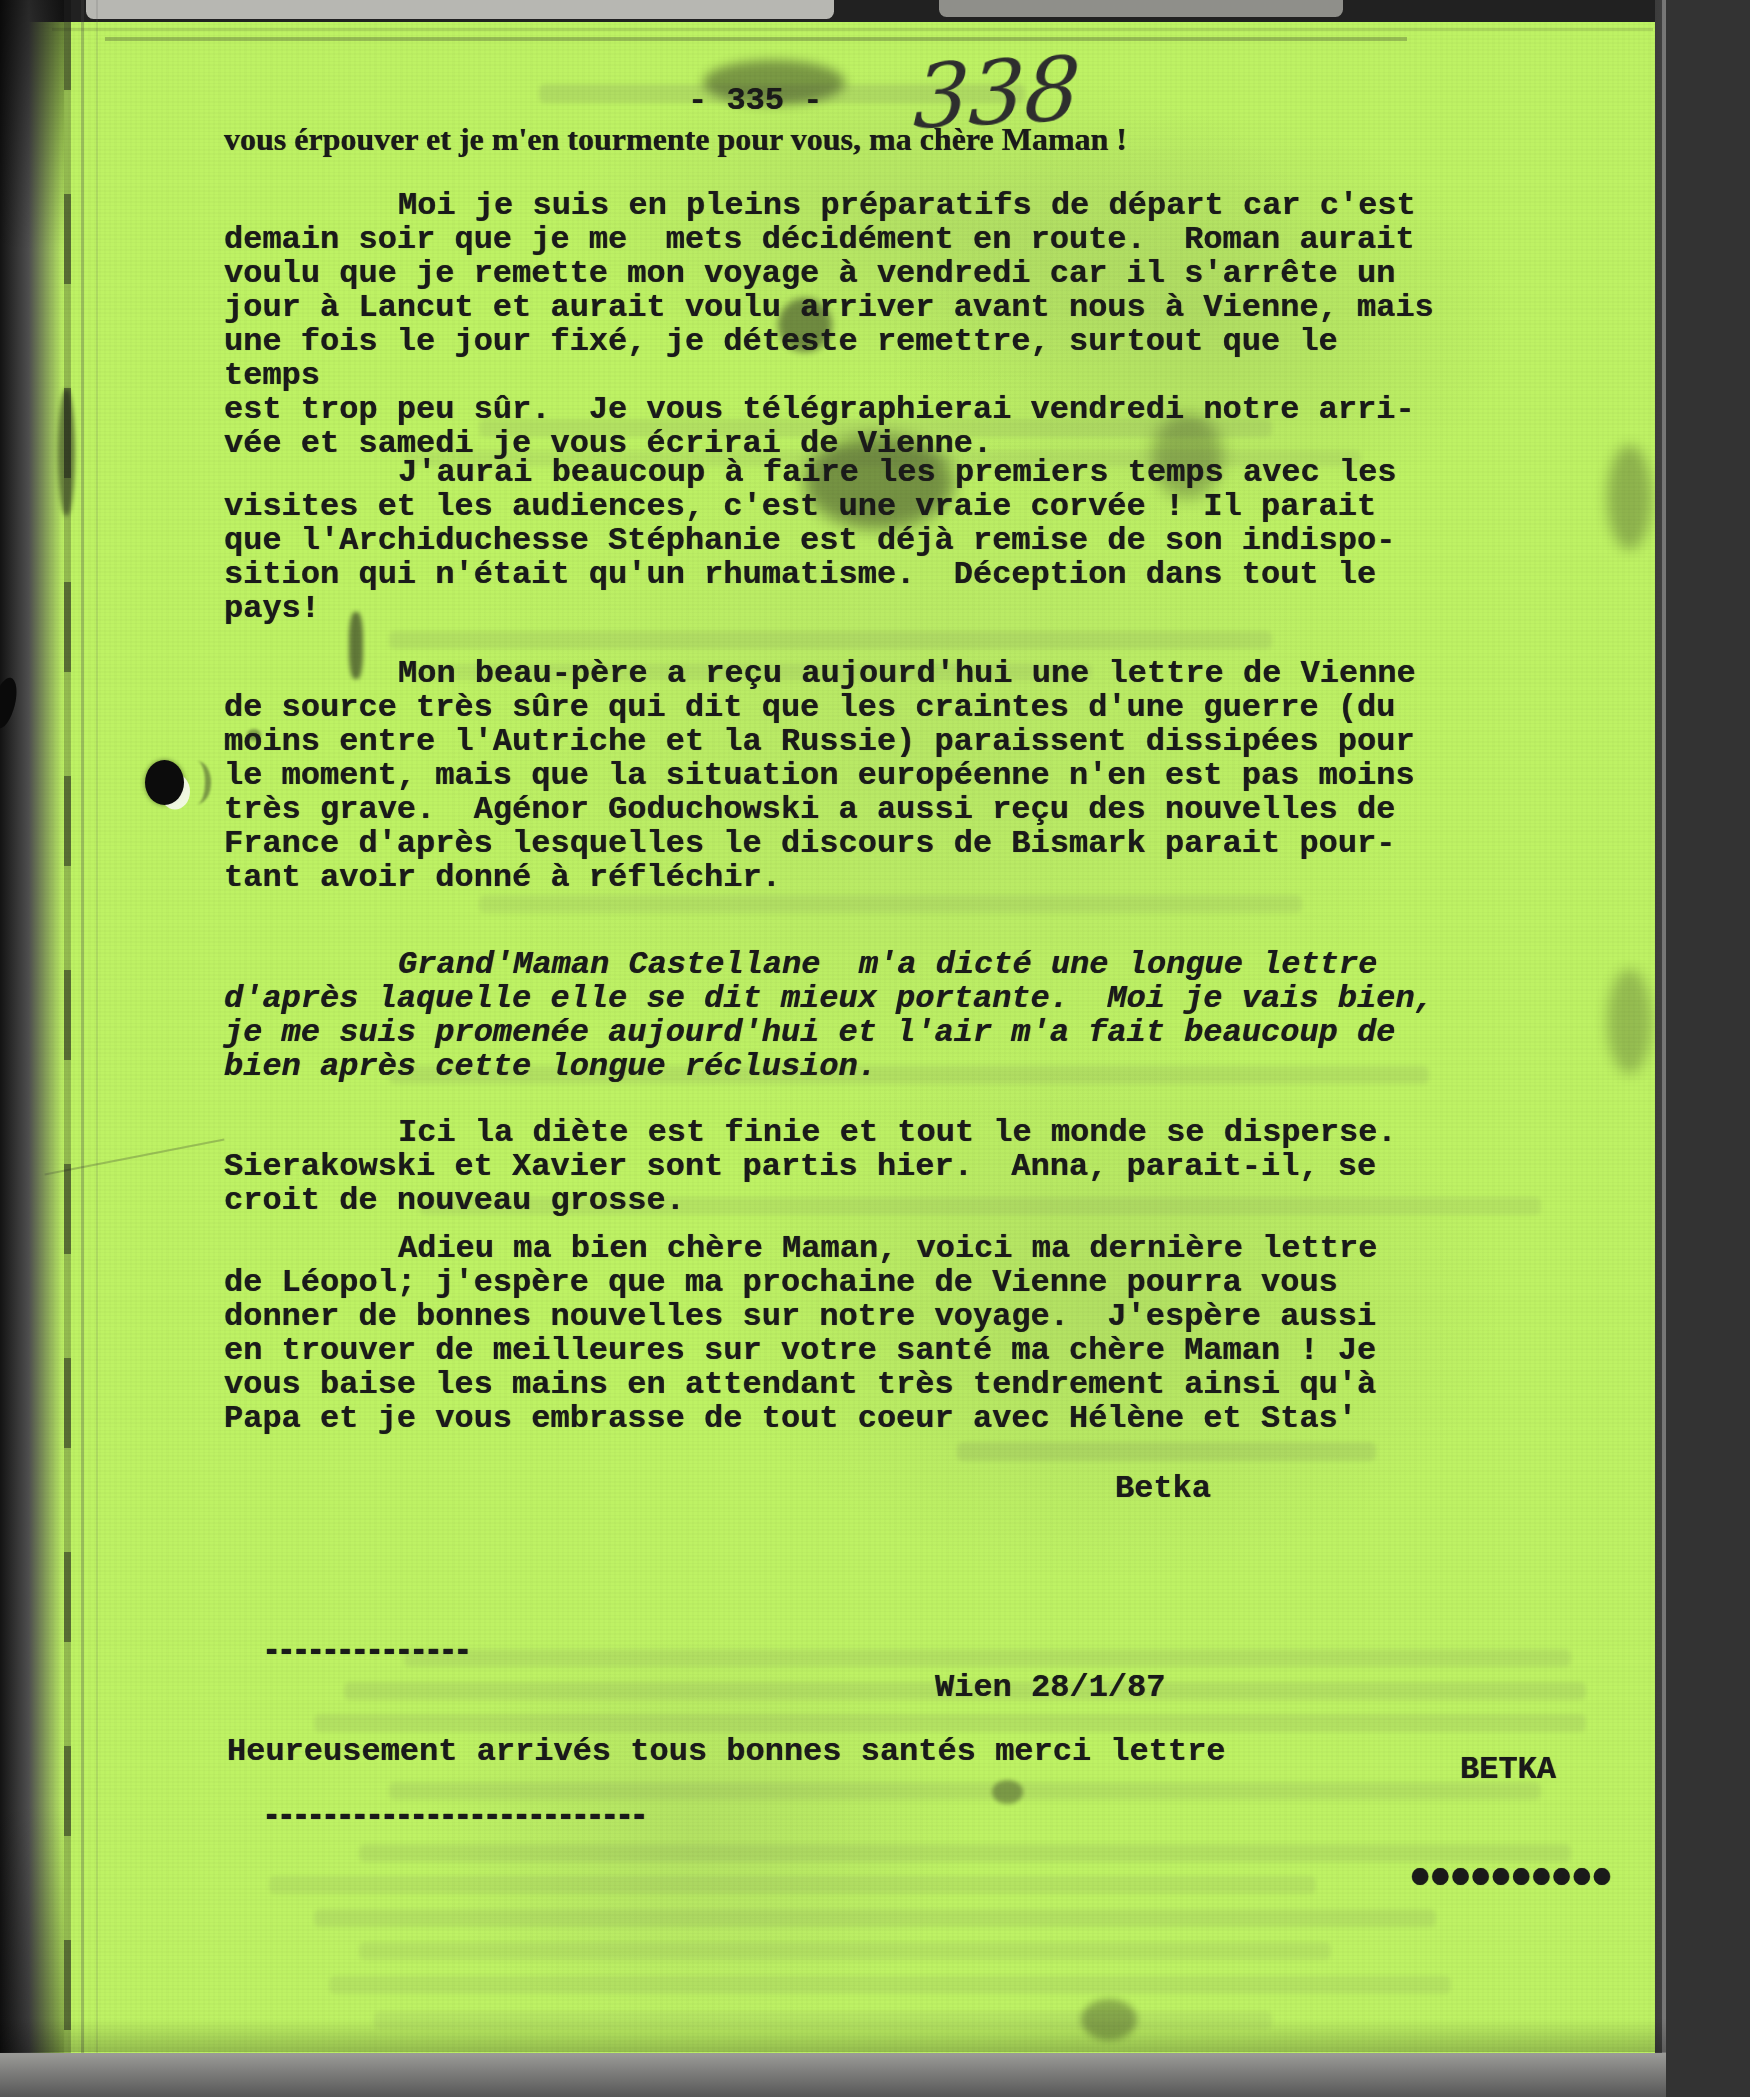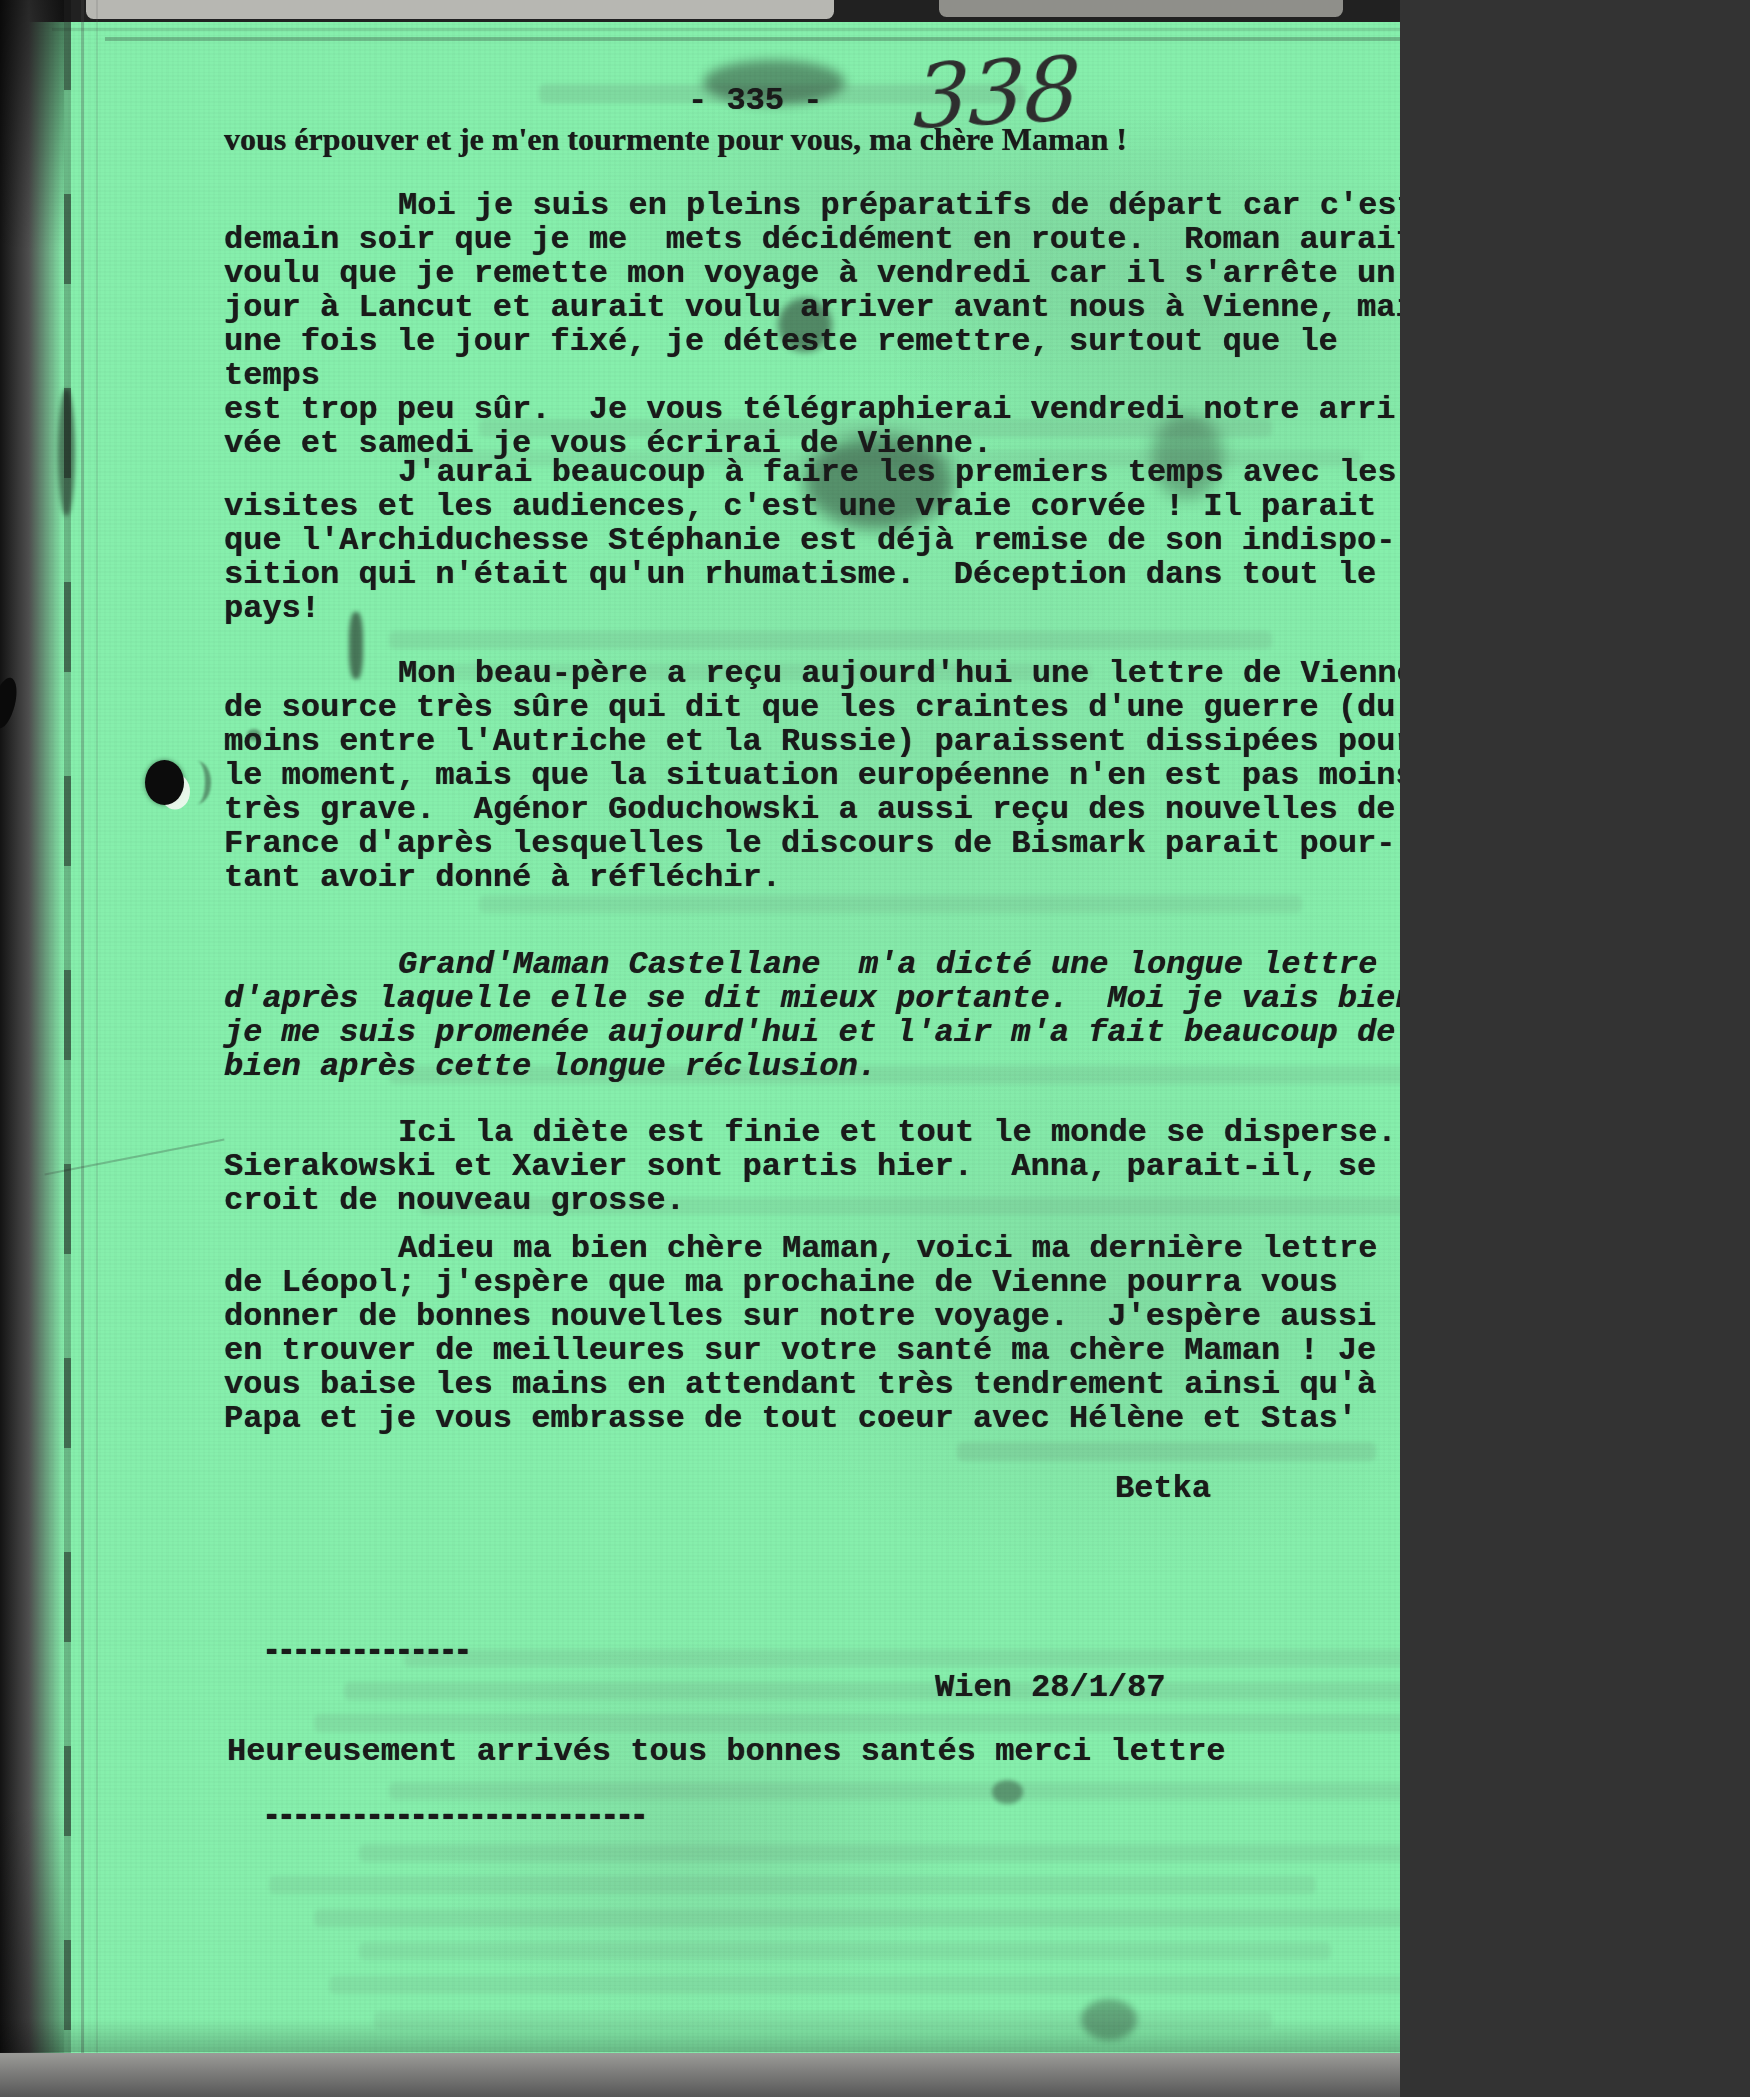--- a/index.html
+++ b/index.html
@@ -1,17 +1,17 @@
 <!DOCTYPE html>
 <html style="font-size:12px"><head>
 <meta charset="utf-8">
 <style>
   html,body{margin:0;padding:0;background:#333;}
-  .scan{position:relative;width:1400px;height:2097px;overflow:hidden;
-        background:#86efac;font-family:"Liberation Mono","DejaVu Sans Mono",monospace;}
+  .scan{position:relative;width:1666px;height:2097px;overflow:hidden;
+        background:#bef264;font-family:"Liberation Mono","DejaVu Sans Mono",monospace;}
   
   .typed{position:absolute;color:#1a1a1a;font-weight:700;font-size:32px;line-height:34px;
          white-space:pre-wrap;filter:blur(0.2px);
          text-shadow:0.4px 0.4px 0.7px rgba(10,10,10,.55),-0.4px 0 0.5px rgba(10,10,10,.3);}
   .para{left:224px;width:1227px;text-indent:174px;}
   .noindent{text-indent:0;}
   .hand{position:absolute;font-family:"DejaVu Serif",serif;font-style:italic;font-weight:400;
         color:#2e2e2e;font-size:87px;transform:rotate(-3deg) skewX(-6deg);filter:blur(0.4px);}
   .sep{letter-spacing:-4.5px;transform:scaleY(1.35);transform-origin:left center;}
   .dots{font-size:57px;letter-spacing:-14px;transform:scaleY(1.05);filter:blur(0.3px);}

